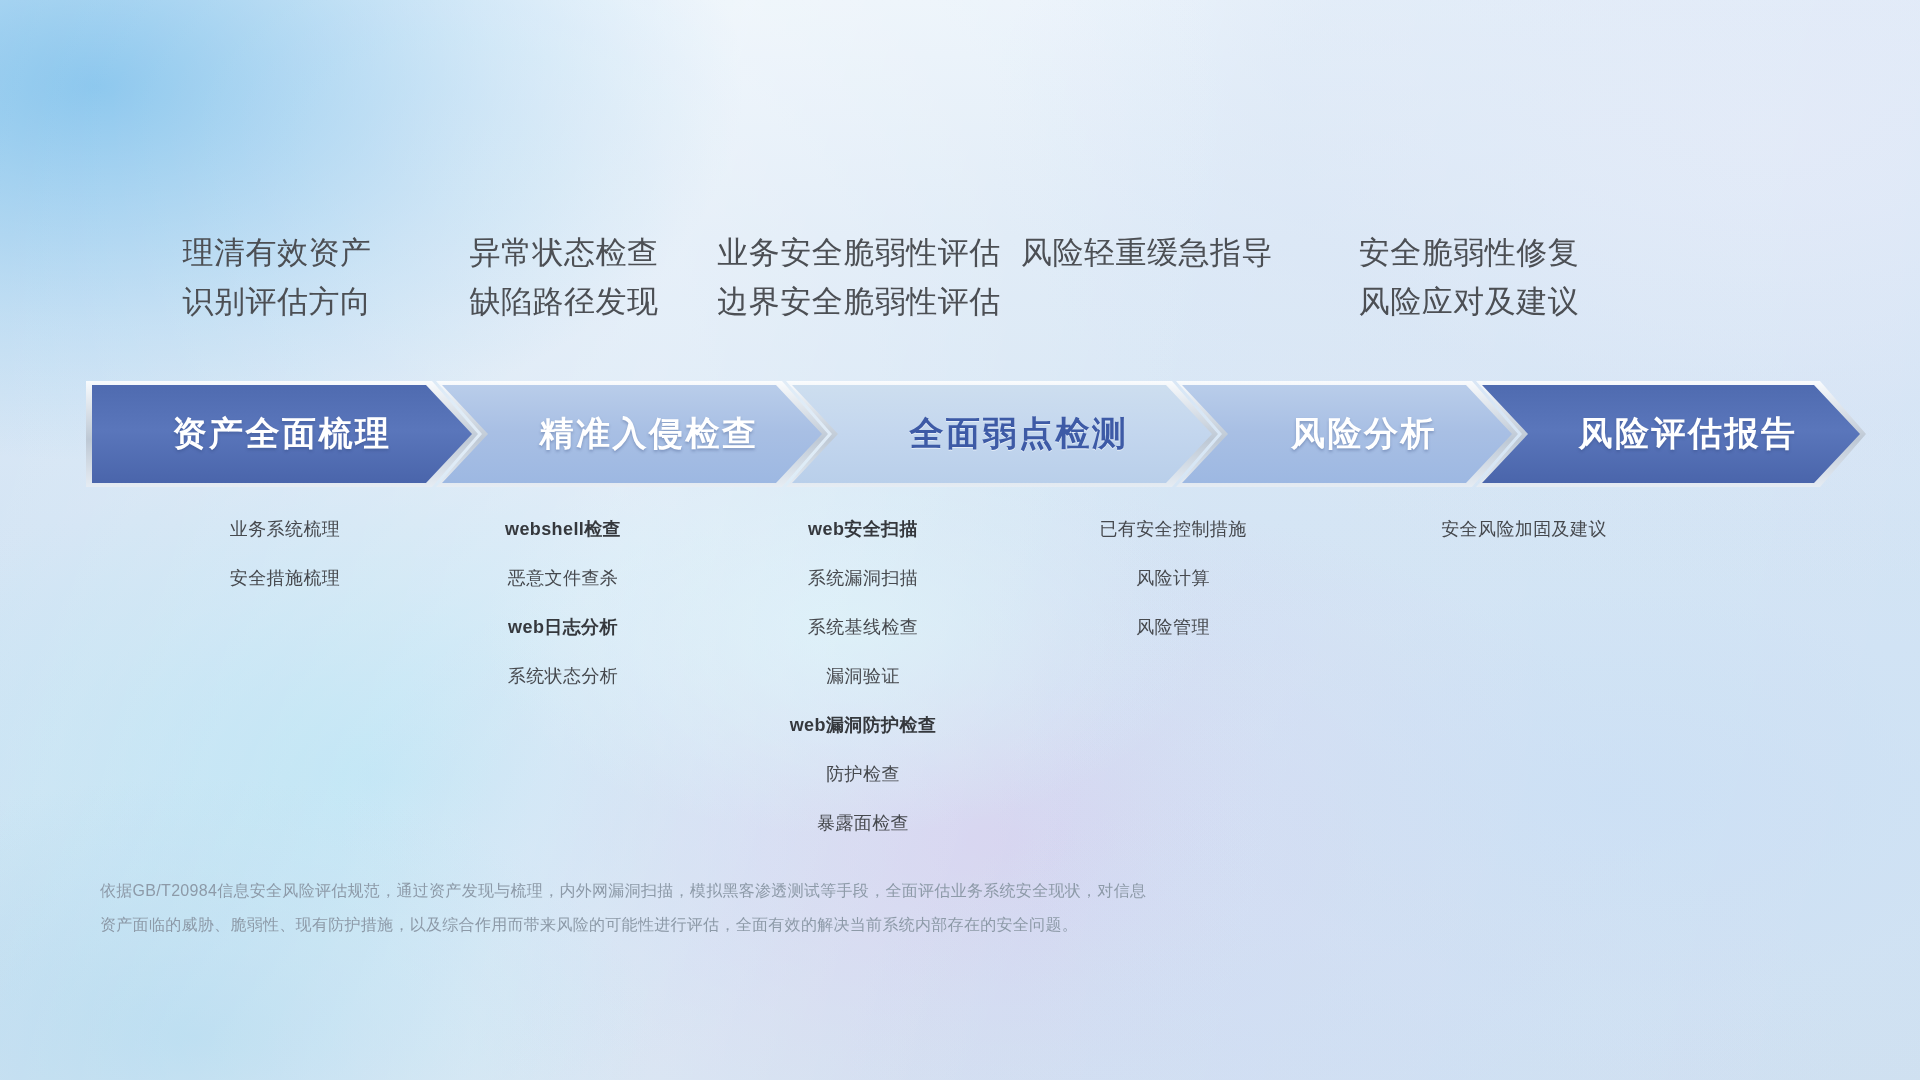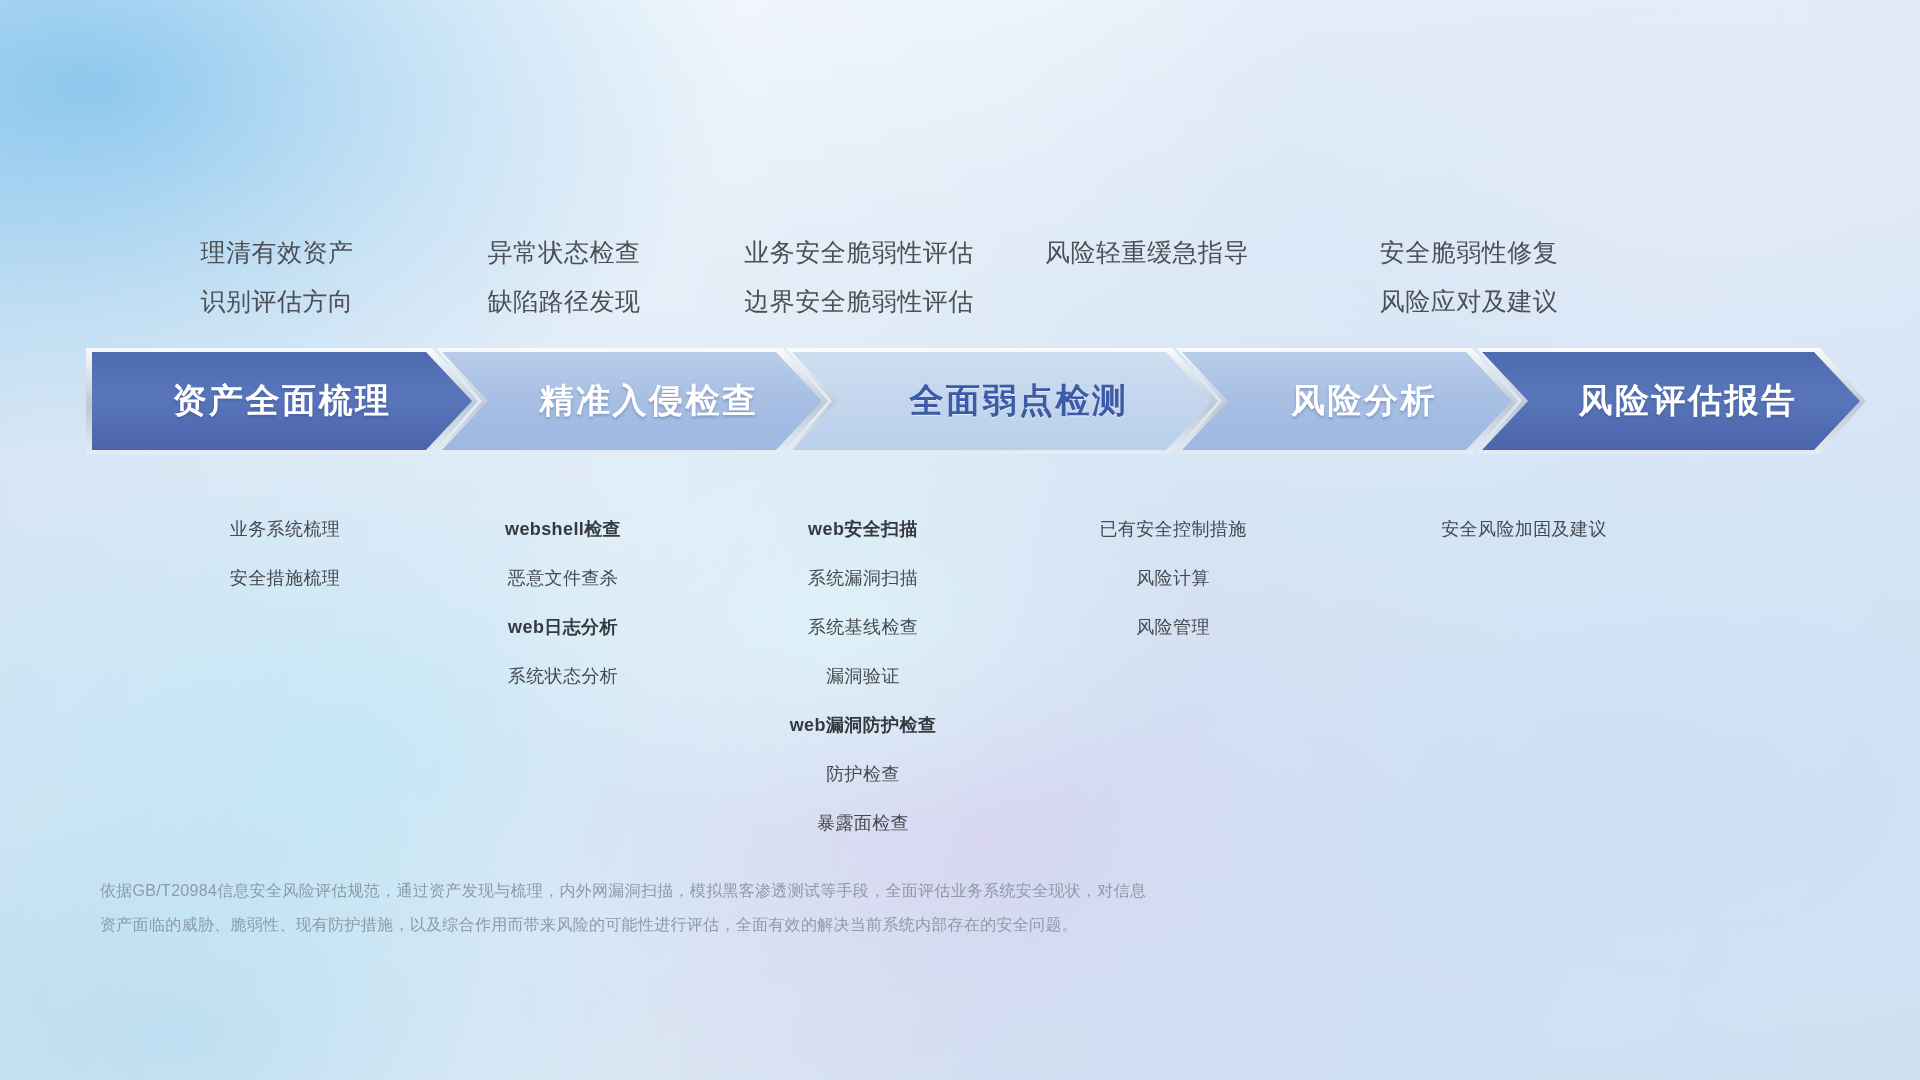--- a/index.html
+++ b/index.html
@@ -72,31 +72,31 @@
     display: flex;
   }
   .top-col {
     display: flex;
     flex-direction: column;
     align-items: center;
     justify-content: flex-start;
   }
   .top-line {
     color: #4c4f54;
-    font-size: 25px;
+    font-size: 31px;
     line-height: 49px;
     letter-spacing: 0.5px;
     white-space: nowrap;
   }
 
   
   #chevron-band {
     position: absolute;
     left: 92px;
-    top: 352px;
+    top: 385px;
     width: 1768px;
     height: 98px;
   }
   .chev {
     position: absolute;
     top: 0;
     height: 98px;
     display: flex;
     align-items: center;
     box-sizing: border-box;

